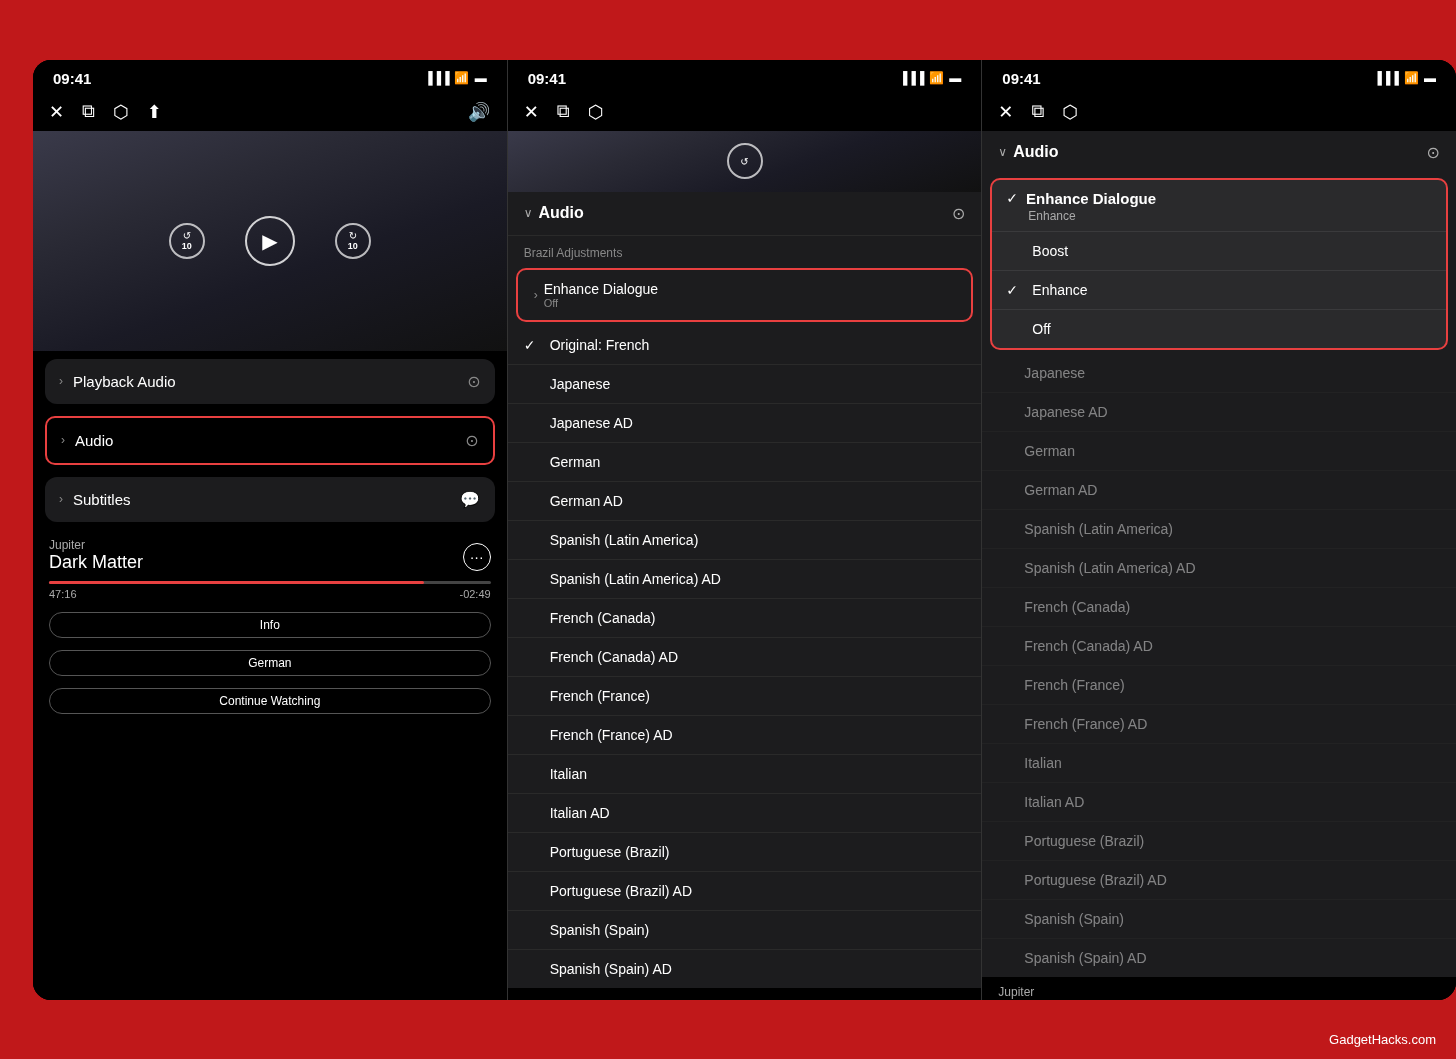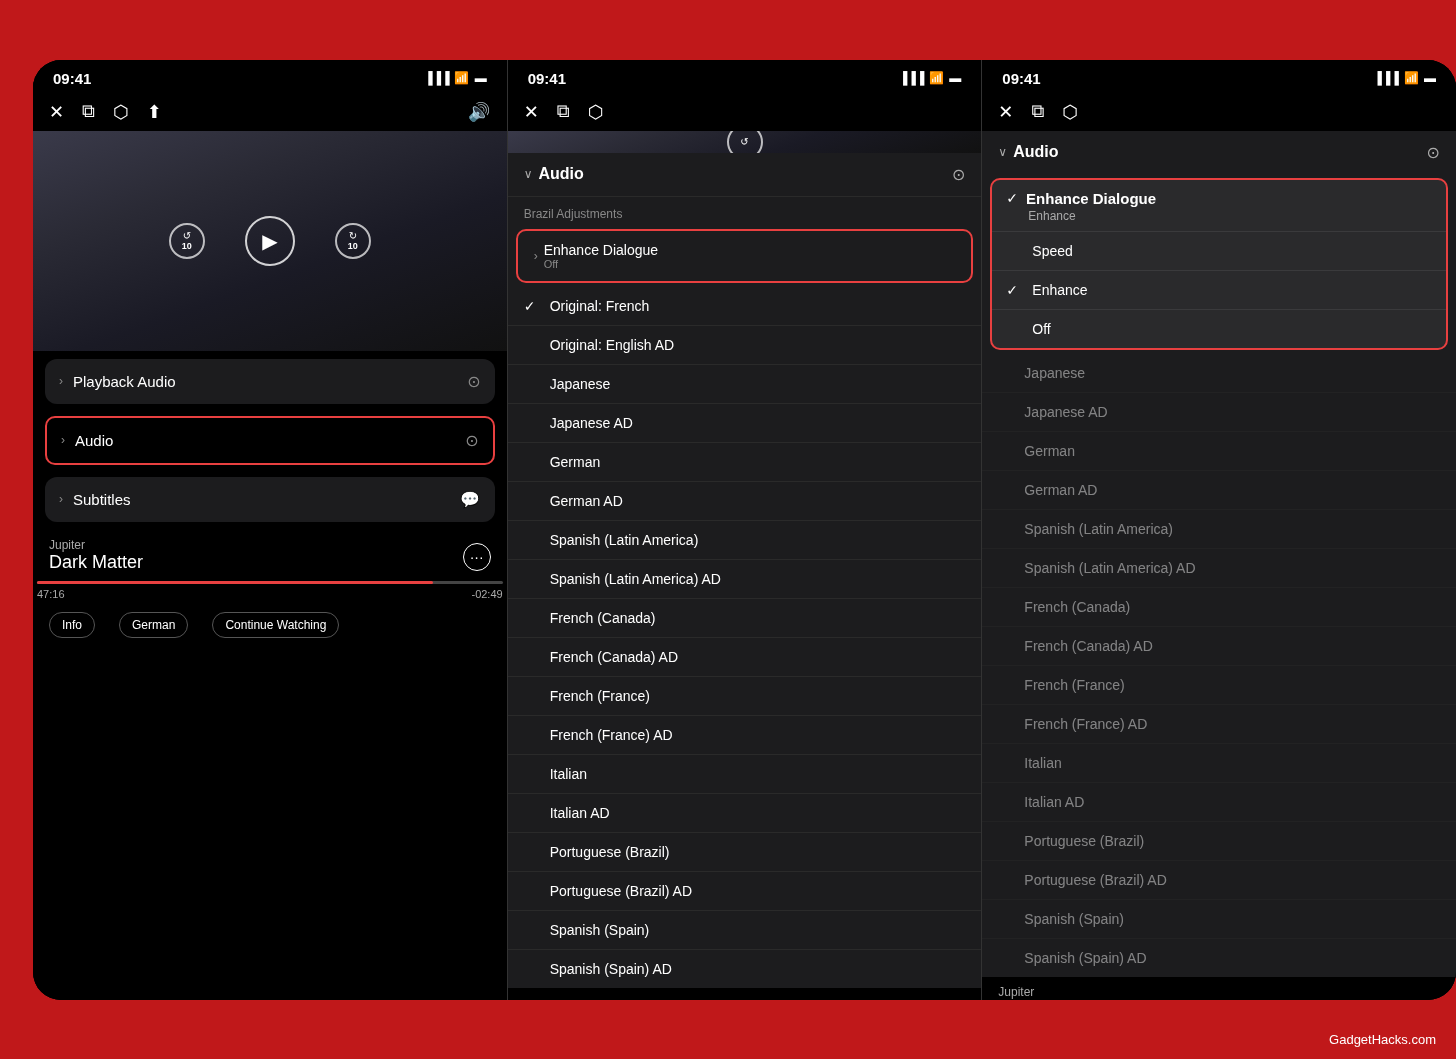--- a/index.html
+++ b/index.html
@@ -26,21 +26,21 @@
       bottom: 12px;
       right: 20px;
       color: white;
       font-size: 13px;
       font-weight: 400;
     }
     .phones-row {
       display: flex;
       gap: 0;
       background: #1a1a1a;
-      border-radius: 28px;
+      border-radius: 18px;
       overflow: hidden;
       width: 1428px;
       height: 940px;
       margin-left: 33px;
     }
     .phone {
       flex: 1;
       background: #000;
       display: flex;
       flex-direction: column;
@@ -195,21 +195,21 @@
       display: flex;
       align-items: center;
       justify-content: center;
       color: white;
       font-size: 14px;
       margin-bottom: 2px;
     }
 
     
     .progress-bar-area {
-      padding: 4px 4px;
+      padding: 4px 16px;
     }
     .progress-track {
       height: 3px;
       background: #444;
       border-radius: 2px;
       position: relative;
     }
     .progress-fill {
       height: 100%;
       background: #e84040;
@@ -219,22 +219,23 @@
     .progress-times {
       display: flex;
       justify-content: space-between;
       margin-top: 4px;
     }
     .progress-time { color: #aaa; font-size: 11px; }
 
     
     .action-buttons {
       display: flex;
-      gap: 24px;
+      gap: 12px;
       padding: 8px 16px 10px;
+      flex-direction: column;
     }
     .action-btn {
       border: 1.5px solid #555;
       border-radius: 20px;
       padding: 5px 12px;
       color: white;
       font-size: 12px;
       background: transparent;
       cursor: pointer;
     }
@@ -470,24 +471,20 @@
           </div>
 
 
           <div>
             <div class="audio-list-item">
               <span class="audio-item-check">✓</span>
               <span class="audio-item-text">Original: French</span>
             </div>
             <div class="audio-list-item">
               <span class="audio-item-check"> </span>
-              <span class="audio-item-text">Original: English AD</span>
-            </div>
-            <div class="audio-list-item">
-              <span class="audio-item-check"> </span>
               <span class="audio-item-text">Japanese</span>
             </div>
             <div class="audio-list-item">
               <span class="audio-item-check"> </span>
               <span class="audio-item-text">Japanese AD</span>
             </div>
             <div class="audio-list-item">
               <span class="audio-item-check"> </span>
               <span class="audio-item-text">German</span>
             </div>
@@ -592,21 +589,21 @@
 
           <div class="enhance-options-box">
             <div class="enhance-title-row">
               <span class="enhance-check">✓</span>
               <span class="enhance-title-text">Enhance Dialogue</span>
             </div>
             <div class="enhance-sub-text">Enhance</div>
 
             <div class="enhance-option">
               <span class="enhance-option-check"> </span>
-              <span class="enhance-option-text">Speed</span>
+              <span class="enhance-option-text">Boost</span>
             </div>
             <div class="enhance-option">
               <span class="enhance-option-check">✓</span>
               <span class="enhance-option-text">Enhance</span>
             </div>
             <div class="enhance-option">
               <span class="enhance-option-check"> </span>
               <span class="enhance-option-text">Off</span>
             </div>
           </div>

